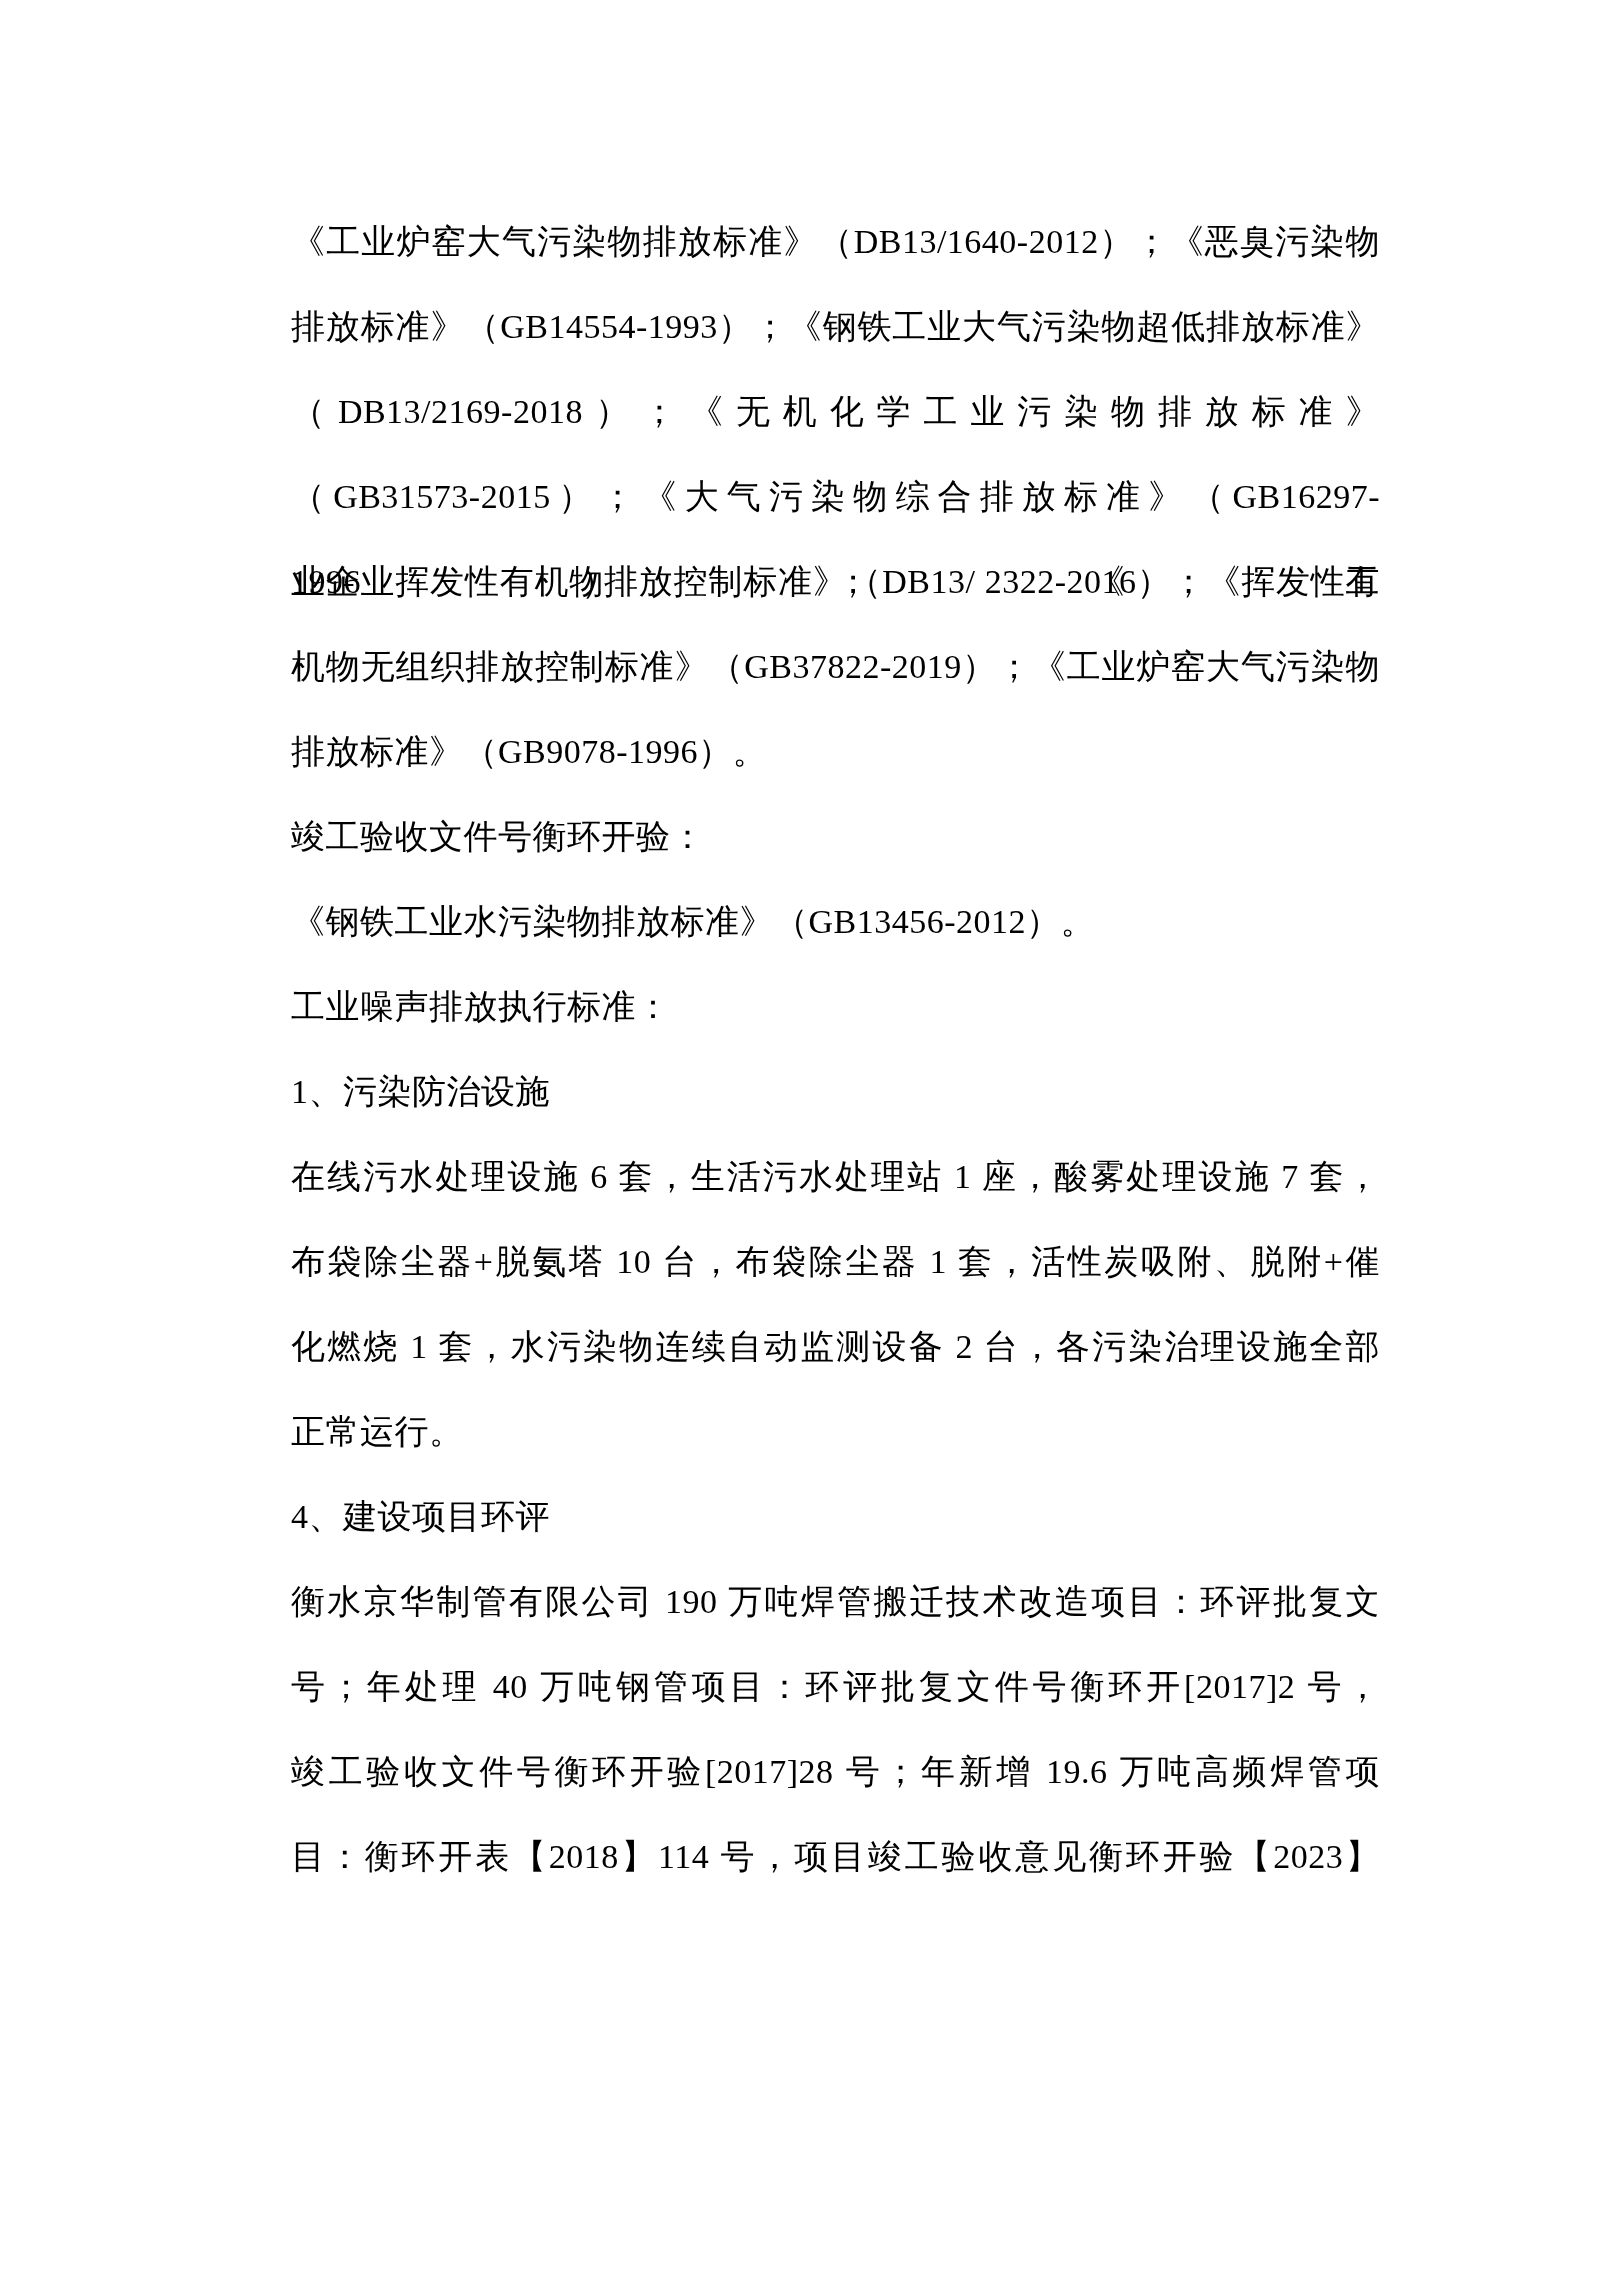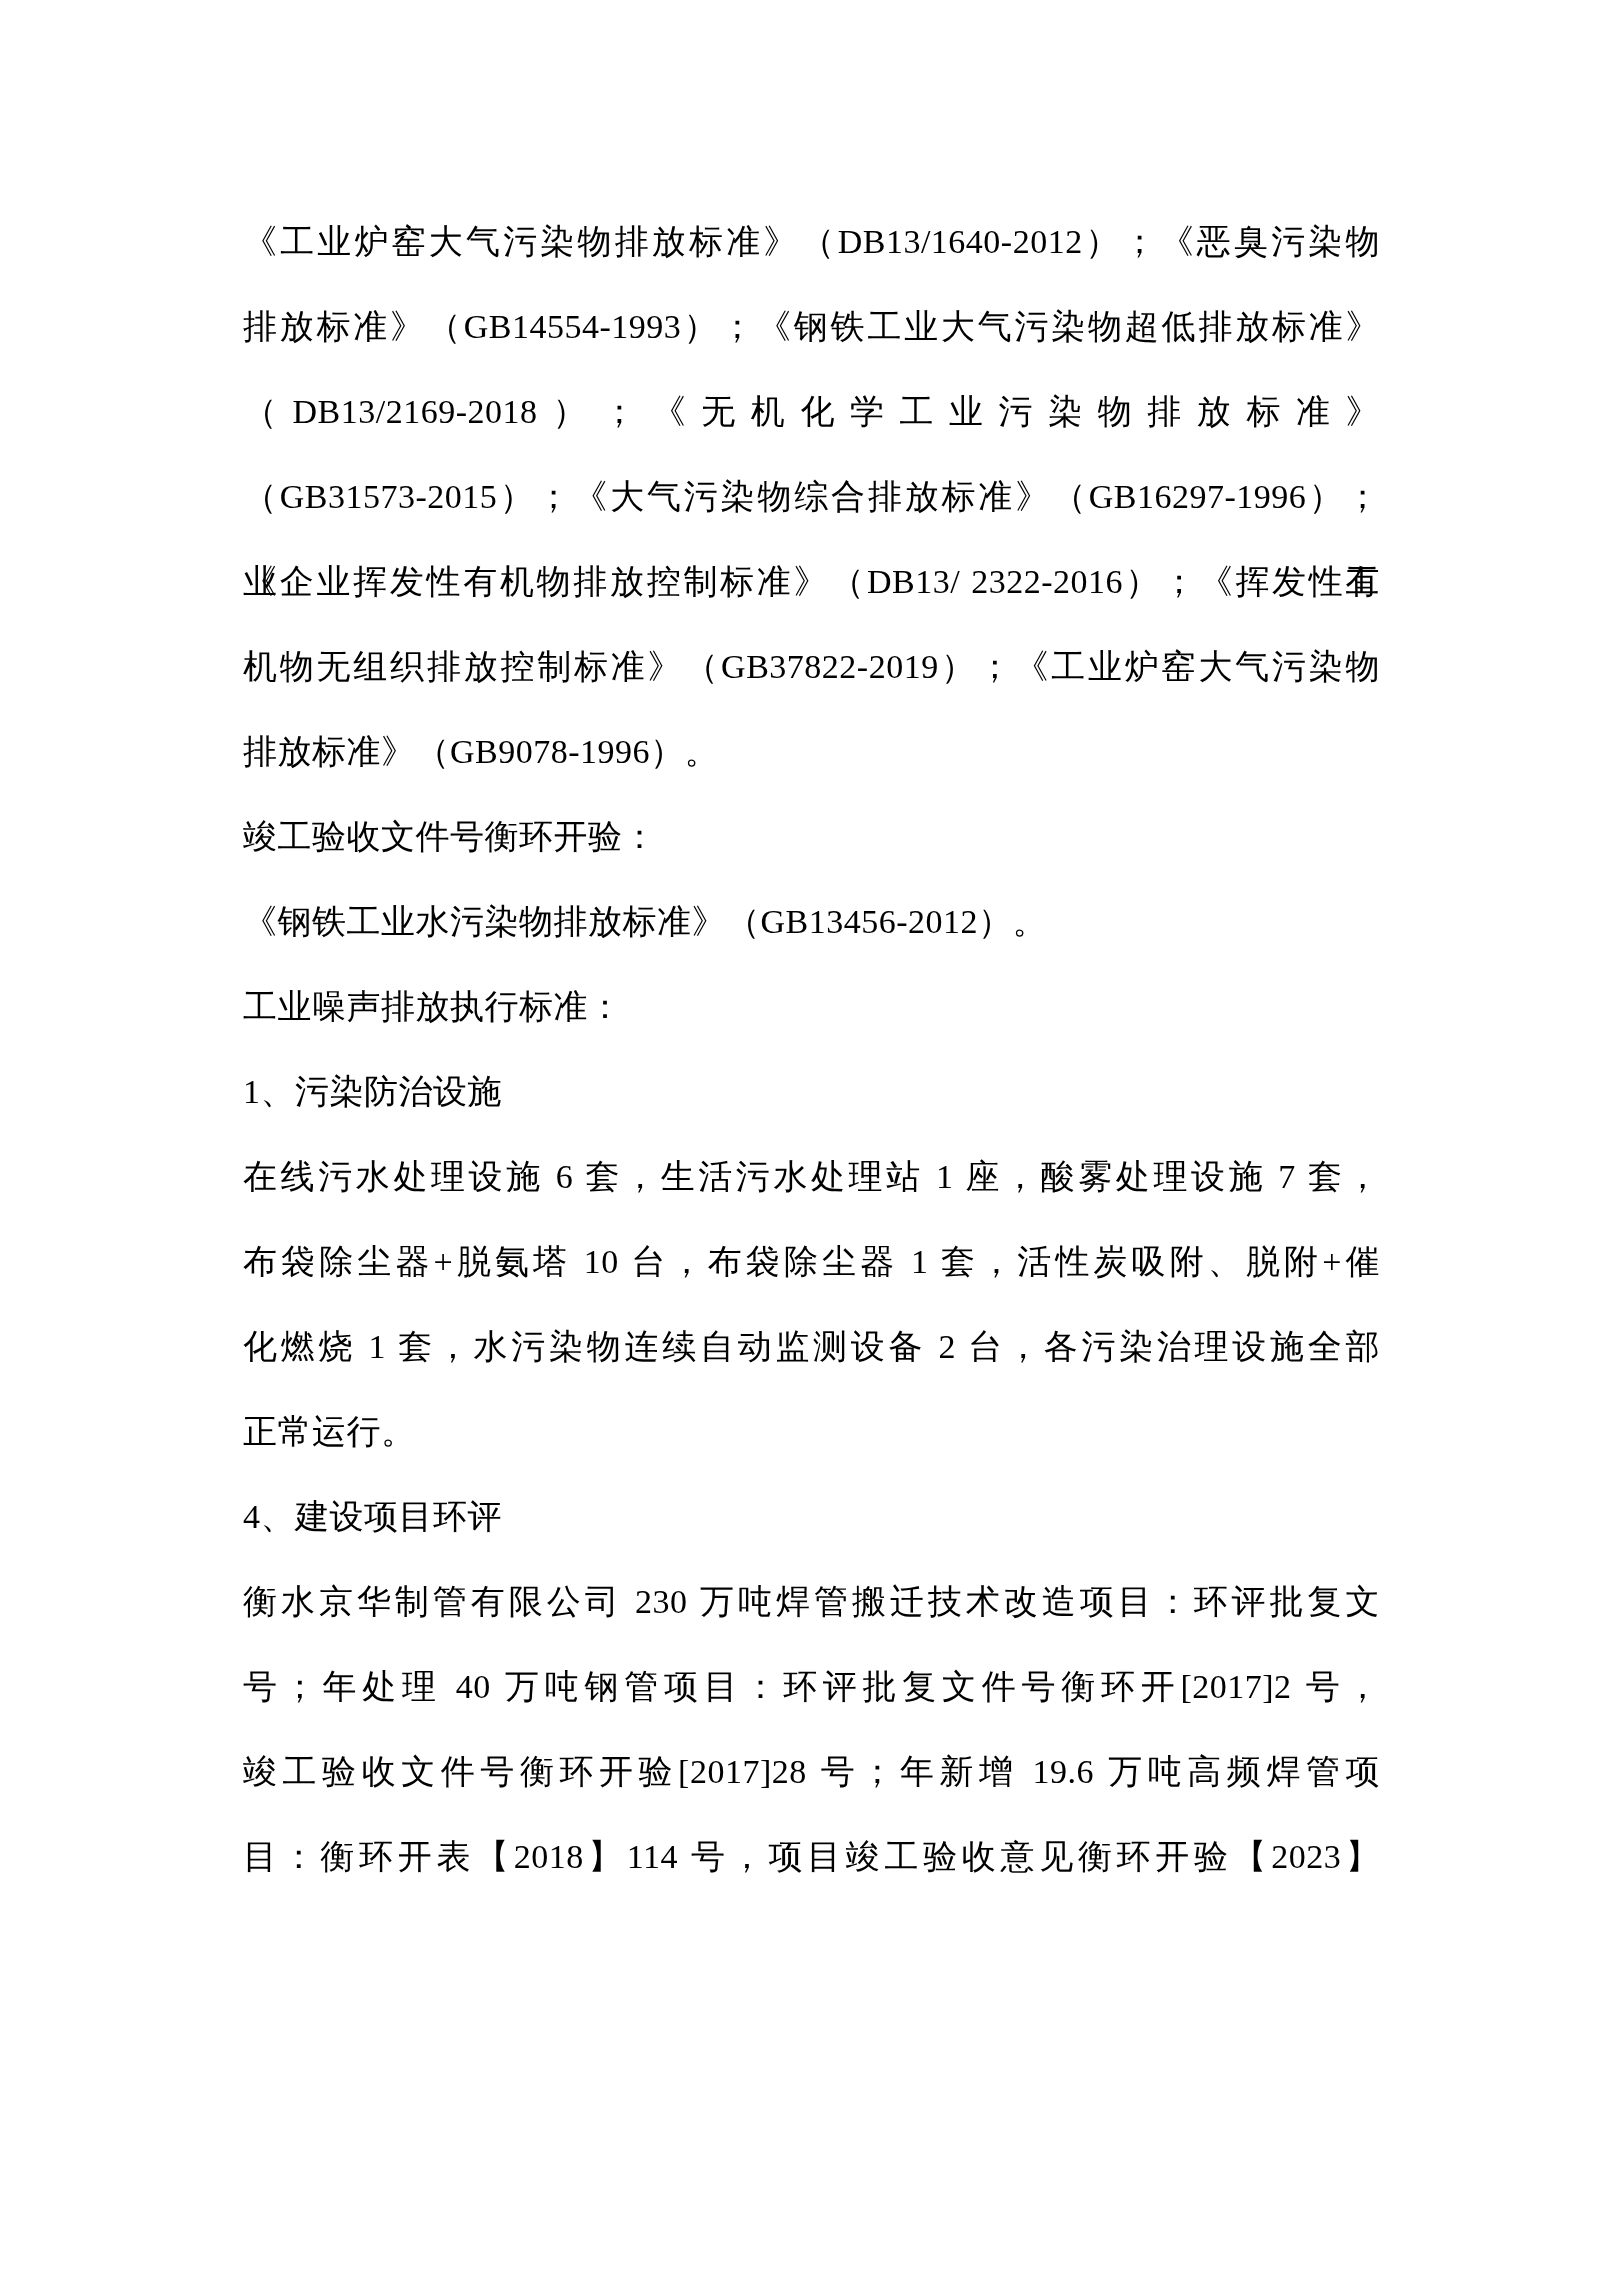--- a/index.html
+++ b/index.html
@@ -29,20 +29,21 @@
     top: 199px;
     width: 1137px;
   }
   .line {
     font-size: 34px;
     line-height: 85px;
     height: 85px;
     white-space: pre-wrap;
     text-align: justify;
     letter-spacing: 0.5px;
+    margin-left: 48px;
   }
   
   .line.fill {
     text-align-last: justify;
   }
   
   .line.natural {
     text-align-last: left;
   }
 </style>
@@ -60,19 +61,19 @@
     <div class="line natural">排放标准》（GB9078-1996）。</div>
     <div class="line natural">竣工验收文件号衡环开验：</div>
     <div class="line natural">《钢铁工业水污染物排放标准》（GB13456-2012）。</div>
     <div class="line natural">工业噪声排放执行标准：</div>
     <div class="line natural">1、污染防治设施</div>
     <div class="line fill">在线污水处理设施 6 套，生活污水处理站 1 座，酸雾处理设施 7 套，</div>
     <div class="line fill">布袋除尘器+脱氨塔 10 台，布袋除尘器 1 套，活性炭吸附、脱附+催</div>
     <div class="line fill">化燃烧 1 套，水污染物连续自动监测设备 2 台，各污染治理设施全部</div>
     <div class="line natural">正常运行。</div>
     <div class="line natural">4、建设项目环评</div>
-    <div class="line fill">衡水京华制管有限公司 230 万吨焊管搬迁技术改造项目：环评批复文</div>
+    <div class="line fill">衡水京华制管有限公司 190 万吨焊管搬迁技术改造项目：环评批复文</div>
     <div class="line fill">号；年处理 40 万吨钢管项目：环评批复文件号衡环开[2017]2 号，</div>
     <div class="line fill">竣工验收文件号衡环开验[2017]28 号；年新增 19.6 万吨高频焊管项</div>
     <div class="line fill">目：衡环开表【2018】114 号，项目竣工验收意见衡环开验【2023】</div>
   </div>
 </div>
 
 
 </body></html>

